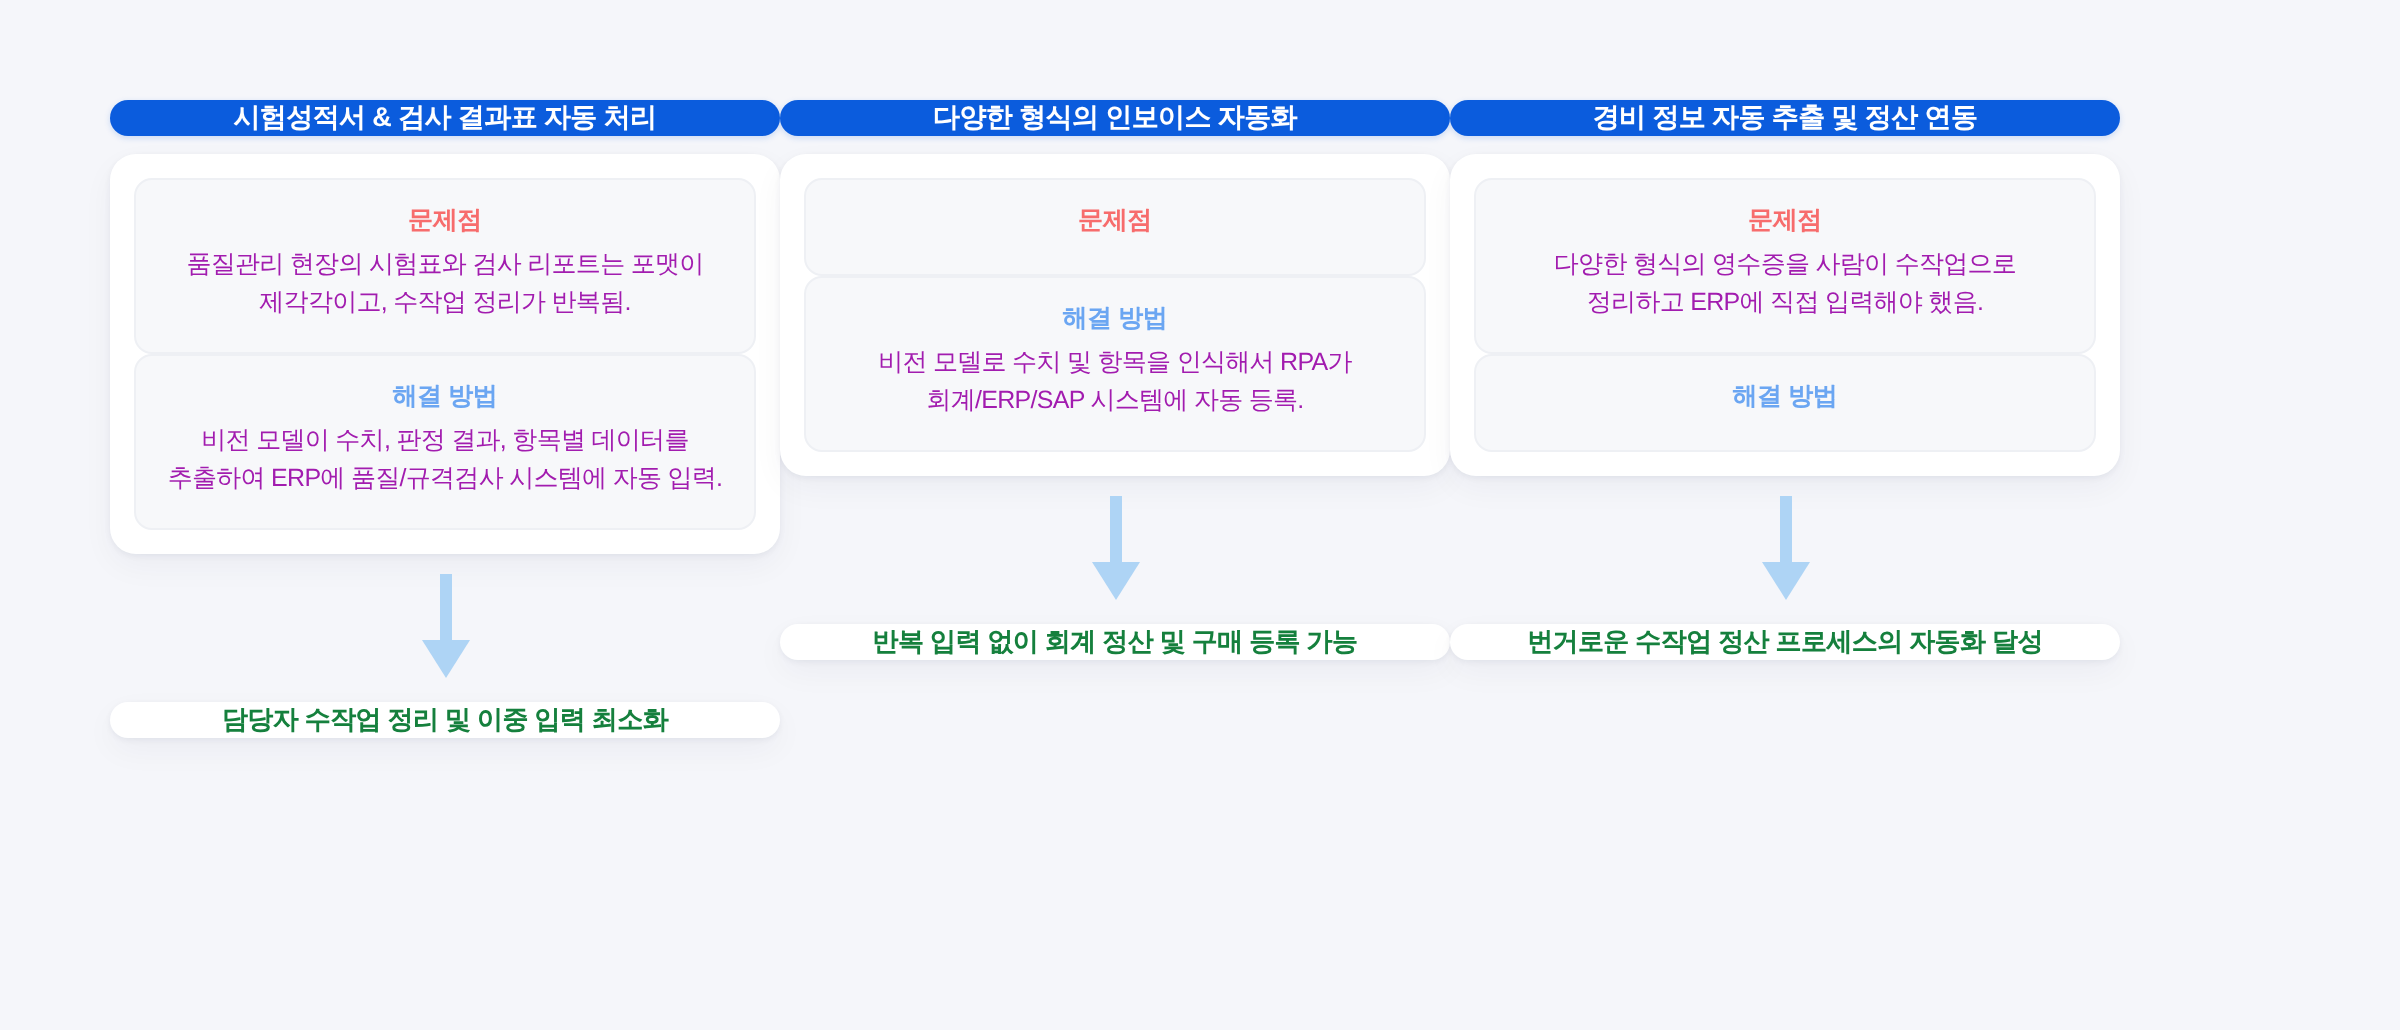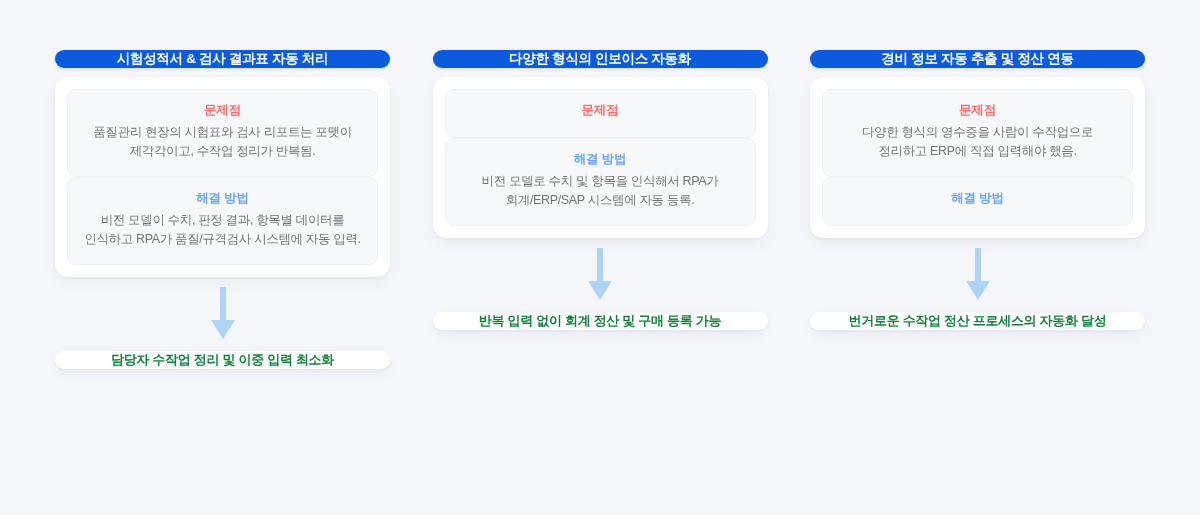--- a/index.html
+++ b/index.html
@@ -16,21 +16,21 @@
     font-family: "Liberation Sans", "DejaVu Sans", sans-serif;
     -webkit-font-smoothing: antialiased;
   }
 
   .board {
     position: relative;
     width: 1200px;
     height: 361px;
     padding: 50px 55px 32px 55px;
     display: flex;
-    justify-content: space-between;
+    justify-content: flex-start;
     align-items: stretch;
   }
 
   .column {
     width: 335px;
     display: flex;
     flex-direction: column;
   }
 
   
@@ -77,21 +77,21 @@
     letter-spacing: -0.2px;
     margin-bottom: 4px;
   }
 
   .panel-label.problem { color: #f76c6c; }
   .panel-label.solution { color: #6ba6f2; }
 
   .panel-text {
     font-size: 12.5px;
     line-height: 1.55;
-    color: #737373;
+    color: #a21caf;
     letter-spacing: -0.35px;
     word-break: keep-all;
   }
 
   
   .arrow-zone {
     flex: 1 1 auto;
     min-height: 60px;
     display: flex;
     align-items: center;
@@ -132,21 +132,21 @@
   <div class="column col-1">
     <div class="col-header">시험성적서 &amp; 검사 결과표 자동 처리</div>
 
     <div class="col-card">
       <div class="panel">
         <div class="panel-label problem">문제점</div>
         <div class="panel-text">품질관리 현장의 시험표와 검사 리포트는 포맷이 제각각이고, 수작업 정리가 반복됨.</div>
       </div>
       <div class="panel">
         <div class="panel-label solution">해결 방법</div>
-        <div class="panel-text">비전 모델이 수치, 판정 결과, 항목별 데이터를 인식하고 RPA가 품질/규격검사 시스템에 자동 입력.</div>
+        <div class="panel-text">비전 모델이 수치, 판정 결과, 항목별 데이터를 추출하여 ERP에 품질/규격검사 시스템에 자동 입력.</div>
       </div>
     </div>
 
     <div class="arrow-zone">
       <svg class="arrow" width="26" height="54" viewBox="0 0 26 54">
         <rect x="10" y="0" width="6" height="34" fill="#aed4f5"></rect>
         <path d="M1 33 L25 33 L13 52 Z" fill="#aed4f5"></path>
       </svg>
     </div>
 

